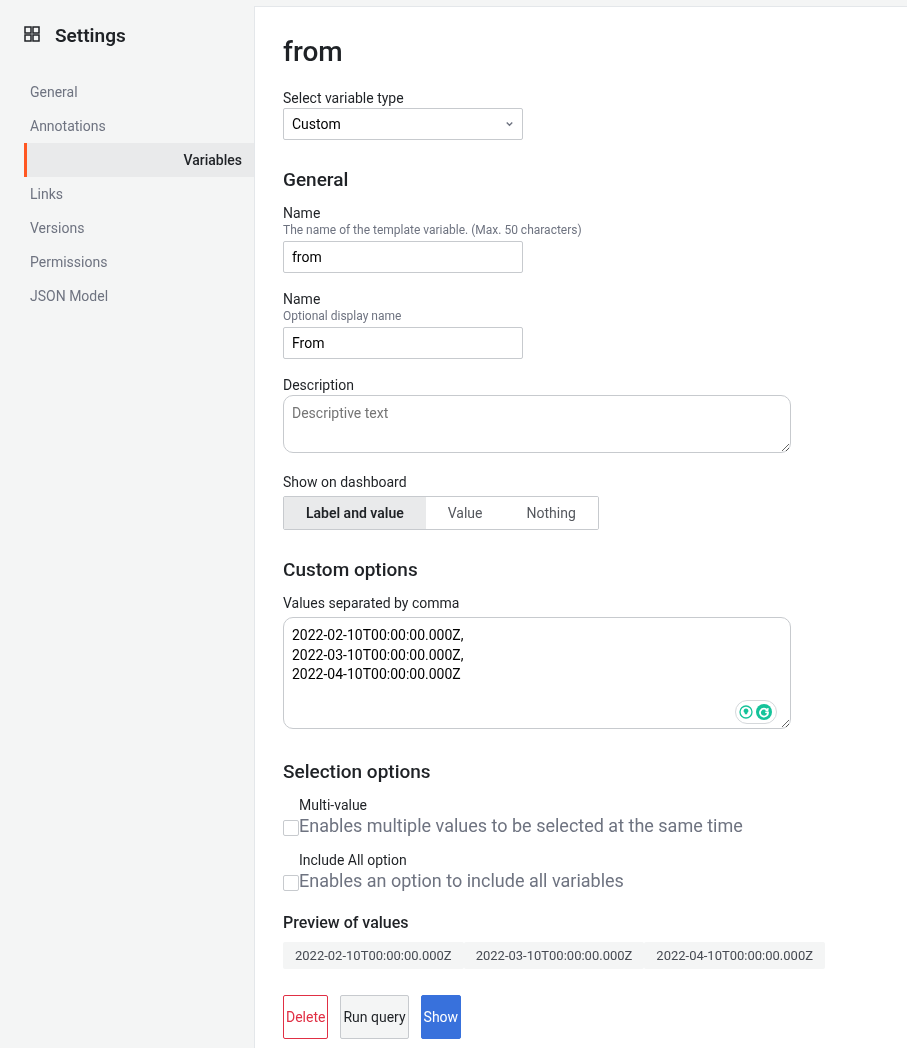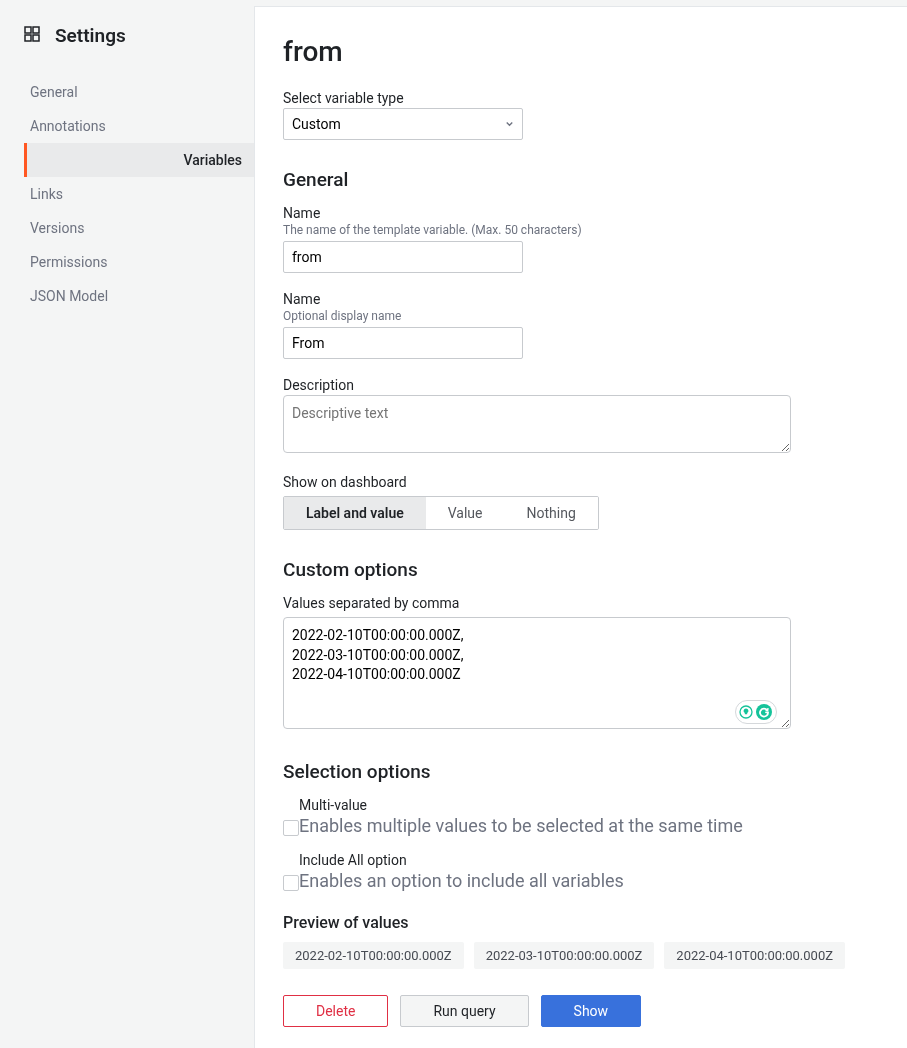--- a/index.html
+++ b/index.html
@@ -116,21 +116,21 @@
   .select-wrap .chevron {
     position: absolute;
     right: 8px;
     top: 50%;
     transform: translateY(-50%);
     pointer-events: none;
   }
   .textarea {
     width: 508px;
     border: 1px solid #c7cace;
-    border-radius: 4px;
+    border-radius: 10px;
     padding: 8px;
     font-size: 14px;
     font-family: inherit;
     resize: both;
     line-height: 1.4;
   }
   .textarea.desc { height: 58px; }
   .textarea.vals { height: 112px; white-space: pre; position: relative; }
   .vals-wrap { position: relative; width: 508px; }
   .grammarly {
@@ -189,38 +189,37 @@
     margin-top: 2px;
   }
   .preview-label {
     font-size: 16px;
     font-weight: 500;
     color: #1f2226;
     margin: 22px 0 10px 0;
   }
   .chips {
     display: flex;
-    gap: 10px;
     flex-wrap: wrap;
   }
   .chip {
     background: #f4f5f5;
     border-radius: 2px;
     padding: 6px 12px;
     font-size: 13px;
     color: #464a52;
   }
   .actions {
     display: flex;
     gap: 12px;
     margin-top: 26px;
   }
   .btn {
-    height: 32px;
-    padding: 0 32px;
+    height: 44px;
+    padding: 0 2px;
     border-radius: 2px;
     font-size: 14px;
     font-family: inherit;
     cursor: pointer;
     border: 1px solid transparent;
   }
   .btn-danger {
     background: #fff;
     border: 1px solid #e02f44;
     color: #e02f44;

